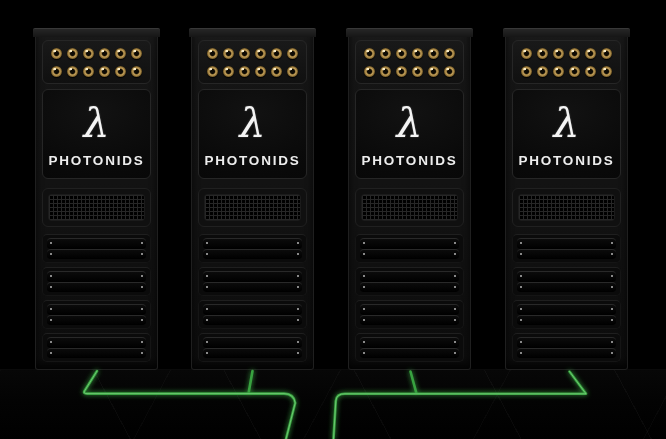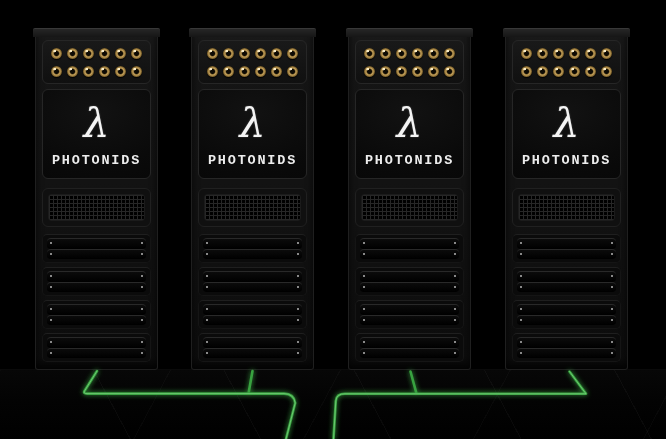--- a/index.html
+++ b/index.html
@@ -85,21 +85,21 @@
     font-family: "DejaVu Serif", serif;
     font-style: italic;
     font-weight: 400;
     font-size: 41px;
     line-height: 1;
     color: #f4f4f4;
     margin-top: 2px;
     text-shadow: 0 0 2px rgba(255,255,255,0.25);
   }
   .brand {
-    font-family: Liberation Mono, monospace;
+    font-family: Liberation Sans, sans-serif;
     font-weight: 700;
     font-size: 13.5px;
     letter-spacing: 1.8px;
     color: #ededed;
     margin-top: 9px;
     white-space: nowrap;
   }
 
   
   .grille-panel {

